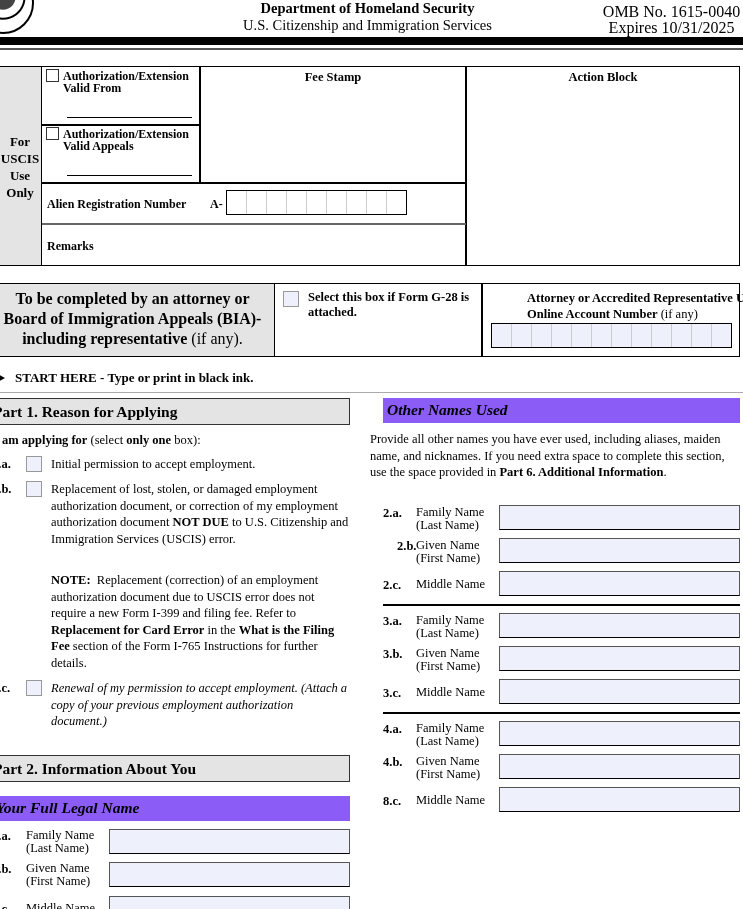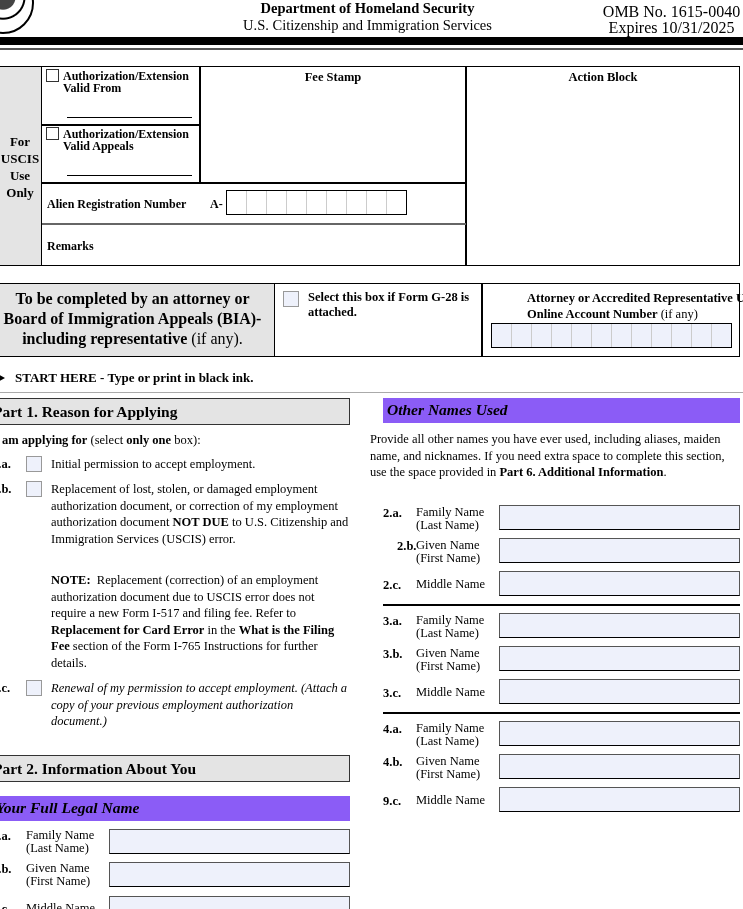--- a/index.html
+++ b/index.html
@@ -157,21 +157,21 @@
 <div class="abs cb" style="left:26px; top:456px;"></div>
 <div class="abs txt" style="left:51px; top:456px; width:300px;">Initial permission to accept employment.</div>
 
 <div class="abs item-num" style="left:-8px; top:482px;">1.b.</div>
 <div class="abs cb" style="left:26px; top:481px;"></div>
 <div class="abs txt" style="left:51px; top:481px; width:300px;">
   <span>Replacement of lost, stolen, or damaged employment authorization document, or correction of my employment authorization document</span> <b>NOT DUE</b> <span>to U.S. Citizenship and Immigration Services (USCIS) error.</span>
 </div>
 
 <div class="abs txt" style="left:51px; top:572px; width:300px;">
-  <b>NOTE:</b>&nbsp; <span>Replacement (correction) of an employment authorization document due to USCIS error does not require a new Form I-517 and filing fee.  Refer to</span> <b>Replacement for Card Error</b> <span>in the</span> <b>What is the Filing Fee</b> <span>section of the Form I-765 Instructions for further details.</span>
+  <b>NOTE:</b>&nbsp; <span>Replacement (correction) of an employment authorization document due to USCIS error does not require a new Form I-399 and filing fee.  Refer to</span> <b>Replacement for Card Error</b> <span>in the</span> <b>What is the Filing Fee</b> <span>section of the Form I-765 Instructions for further details.</span>
 </div>
 
 <div class="abs item-num" style="left:-8px; top:681px;">1.c.</div>
 <div class="abs cb" style="left:26px; top:680px;"></div>
 <div class="abs txt" style="left:51px; top:680px; width:300px;font-style:italic;">Renewal of my permission to accept employment. (Attach a copy of your previous employment authorization document.)</div>
 
 <div class="abs part-hdr" style="top:755px;"><span>Part 2.  Information About You</span></div>
 <div class="abs sub-hdr" style="left:-8px; top:796px; width:358px;"><span>Your Full Legal Name</span></div>
 
 <div class="abs item-num" style="left:-8px; top:829px;">1.a.</div>
@@ -239,18 +239,18 @@
       <div>Family Name</div>
       <div>(Last Name)</div>
     </div>
     <input class="abs field" style="left: 499px; top: 721px; width: 241px;">
     <div class="abs item-num" style="left: 383px; top: 755px;">4.b.</div>
     <div class="abs flabel" style="left: 416px; top: 755px;">
       <div>Given Name</div>
       <div>(First Name)</div>
     </div>
     <input class="abs field" style="left: 499px; top: 754px; width: 241px;">
-    <div class="abs item-num" style="left: 383px; top: 794px;">9.c.</div>
+    <div class="abs item-num" style="left: 383px; top: 794px;">8.c.</div>
     <div class="abs flabel" style="left: 416px; top: 794px;">
       <div>Middle Name</div>
     </div>
     <input class="abs field" style="left: 499px; top: 787px; width: 241px;">
   </div>
 
 </body></html>

